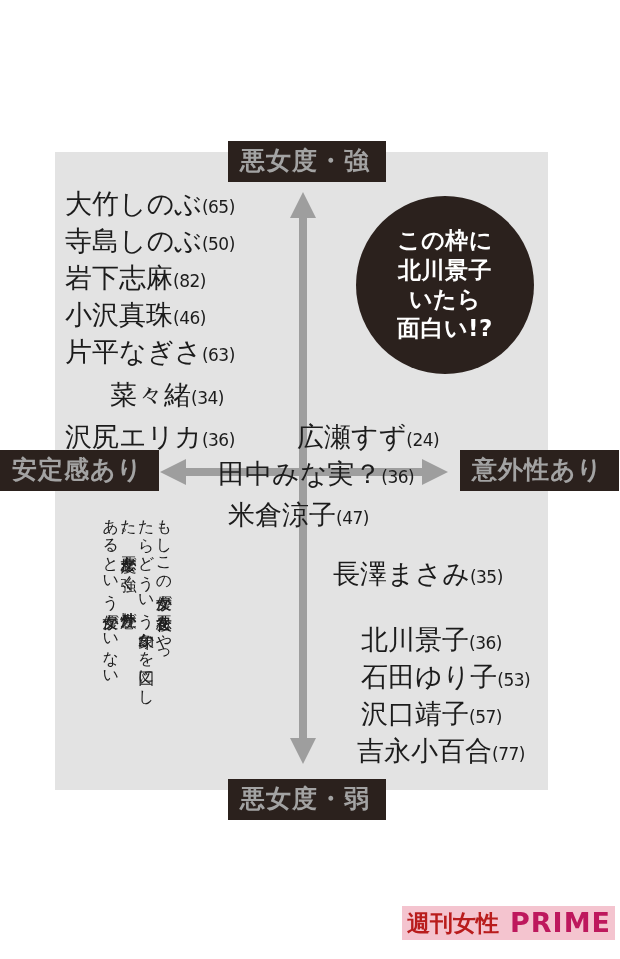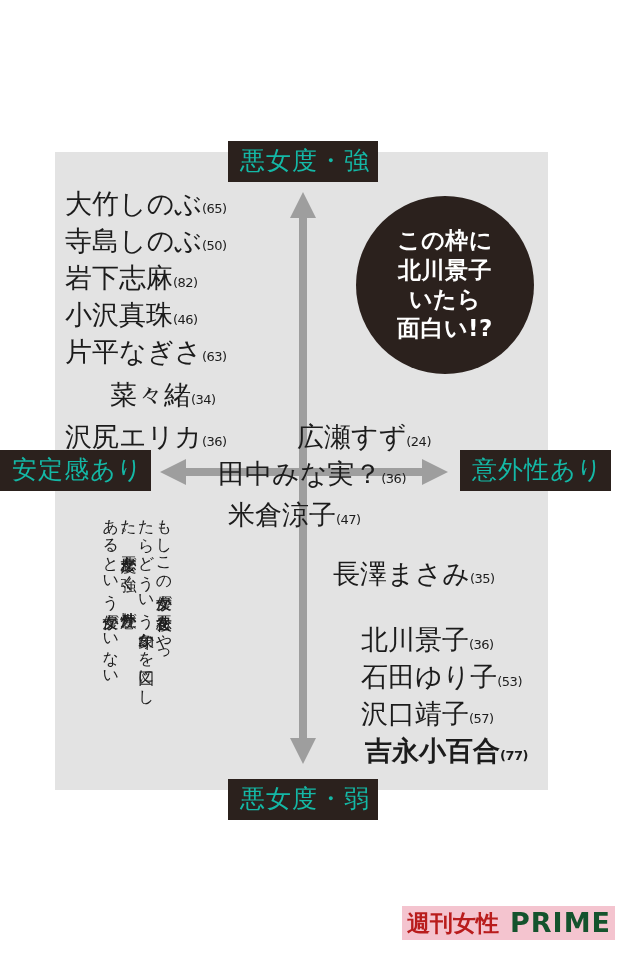--- a/index.html
+++ b/index.html
@@ -96,43 +96,43 @@
     height: 0;
     border-top: 13px solid transparent;
     border-bottom: 13px solid transparent;
     border-left: 26px solid #9e9e9e;
   }
 
   
   .badge {
     position: absolute;
     background: #2b211d;
-    color: #14b8a6;
+    color: #a3a3a3;
     font-size: 25px;
-    font-weight: normal;
+    font-weight: bold;
     letter-spacing: 1px;
     line-height: 1;
-    padding: 7px 8px 9px 12px;
+    padding: 7px 16px 9px 12px;
     white-space: nowrap;
   }
   #badge-top    { left: 228px; top: 141px; }
   #badge-bottom { left: 228px; top: 779px; }
   #badge-left   { left: 0px;   top: 450px; }
   #badge-right  { left: 460px; top: 450px; }
 
   
   .name {
     position: absolute;
     white-space: nowrap;
     line-height: 1;
     font-size: 27px;
     color: #1c1c1c;
   }
   .name .age {
-    font-size: 13px;
+    font-size: 17px;
     letter-spacing: -0.5px;
   }
 
   
   #callout {
     position: absolute;
     left: 356px;
     top: 196px;
     width: 178px;
     height: 178px;
@@ -187,21 +187,21 @@
     background: #f4c4cf;
     color: #b91c1c;
     font-size: 23px;
     font-weight: bold;
     line-height: 34px;
     padding: 0 5px;
     letter-spacing: 0px;
   }
   #watermark .wm-en {
     background: #f4c4cf;
-    color: #14532d;
+    color: #be185d;
     font-size: 27px;
     font-weight: bold;
     line-height: 34px;
     padding: 0 4px 0 6px;
     letter-spacing: 1px;
   }
 </style>
 </head>
 <body>
 
@@ -238,21 +238,21 @@
 <div class="name" style="left:65px;  top:338px;"><span>片平なぎさ</span><span class="age">(63)</span></div>
 <div class="name" style="left:110px; top:381px;"><span>菜々緒</span><span class="age">(34)</span></div>
 <div class="name" style="left:65px;  top:423px;"><span>沢尻エリカ</span><span class="age">(36)</span></div>
 <div class="name" style="left:273px; top:423px;margin-left:24px;"><span>広瀬すず</span><span class="age">(24)</span></div>
 <div class="name" style="left:218px; top:460px;"><span>田中みな実？</span><span class="age">(36)</span></div>
 <div class="name" style="left:228px; top:501px;"><span>米倉涼子</span><span class="age">(47)</span></div>
 <div class="name" style="left:333px; top:560px;"><span>長澤まさみ</span><span class="age">(35)</span></div>
 <div class="name" style="left:361px; top:626px;"><span>北川景子</span><span class="age">(36)</span></div>
 <div class="name" style="left:361px; top:663px;"><span>石田ゆり子</span><span class="age">(53)</span></div>
 <div class="name" style="left:361px; top:700px;"><span>沢口靖子</span><span class="age">(57)</span></div>
-<div class="name" style="left:365px; top:737px;font-weight:bold;"><span>吉永小百合</span><span class="age">(77)</span></div>
+<div class="name" style="left:357px; top:737px;"><span>吉永小百合</span><span class="age">(77)</span></div>
 
 <div id="caption">
   <div class="vcol">もしこの女優が悪女役をやっ</div>
   <div class="vcol">たらどういう印象かを図にし</div>
   <div class="vcol">た。悪女度が強く、意外性が</div>
   <div class="vcol">あるという女優がいない</div>
 </div>
 
 <div id="watermark">
   <div class="wm-jp">週刊女性</div>

